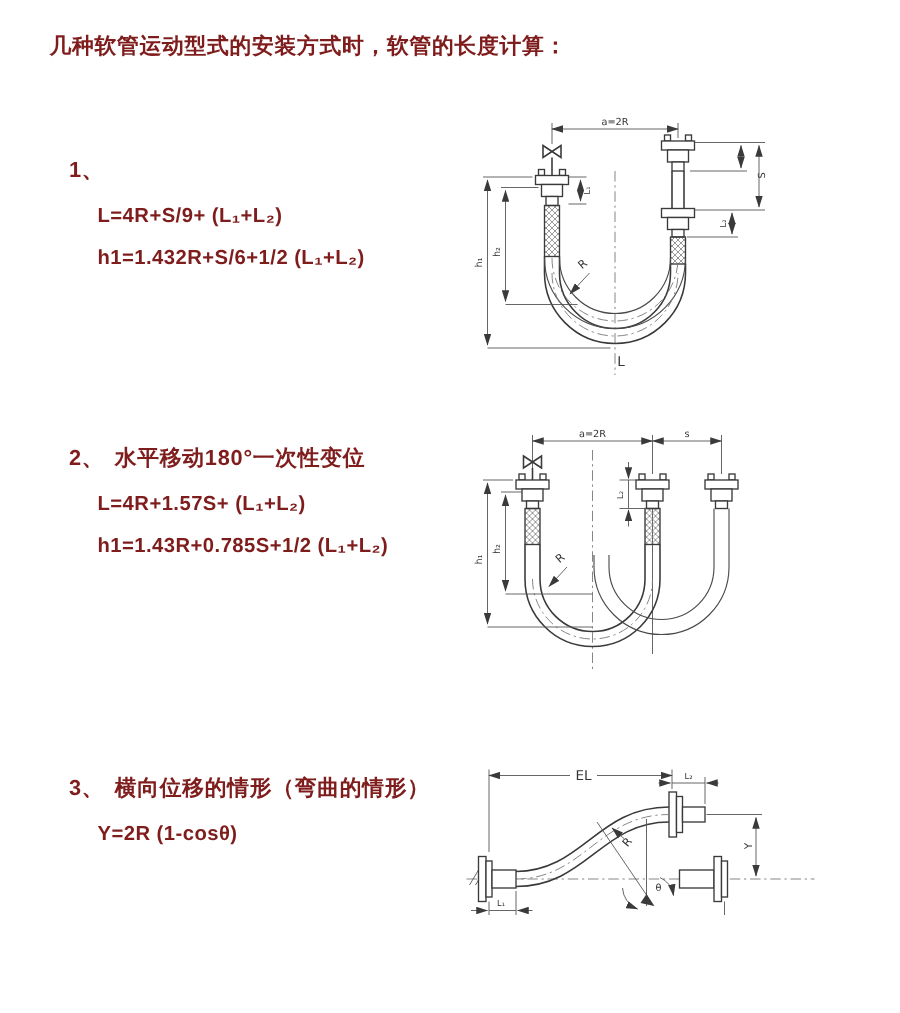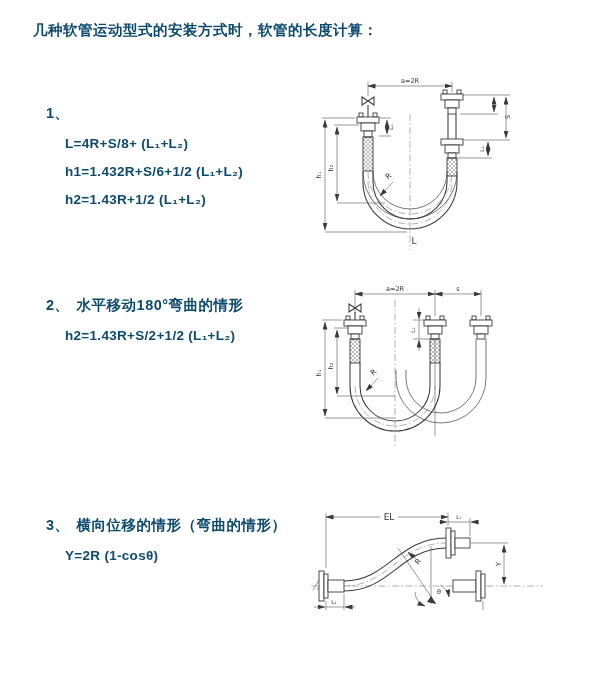--- a/index.html
+++ b/index.html
@@ -1,17 +1,17 @@
 <!DOCTYPE html>
 <html><head>
 <meta charset="utf-8">
 <style>
   html,body{margin:0;padding:0;background:#fff;}
   .page{position:relative;width:600px;height:610px;background:#ffffff;overflow:hidden;
-        font-family:"Liberation Sans","DejaVu Sans",sans-serif;color:#0c4a6e;}
+        font-family:"Liberation Sans","DejaVu Sans",sans-serif;color:#7f1d1d;}
   .doc-title{position:absolute;left:33px;top:21px;font-size:14.5px;font-weight:bold;letter-spacing:.5px;}
   .sec{position:absolute;left:46px;}
   #sec1{top:104px;} #sec2{top:296px;} #sec3{top:516px;}
   .sec-head{font-size:14.5px;font-weight:bold;letter-spacing:.5px;display:flex;}
   .sec-num{margin-right:7px;}
   .formulas{margin-top:7px;margin-left:19px;font-weight:bold;}
   .formula{font-size:13.5px;height:28px;line-height:28px;letter-spacing:.3px;white-space:pre;}
   .fig{position:absolute;}
   #fig1{left:310px;top:70px;} #fig2{left:315px;top:278px;} #fig3{left:303px;top:500px;}
   svg{display:block;}
@@ -28,33 +28,33 @@
 
 <div class="page">
 
   <div class="doc-title">几种软管运动型式的安装方式时，软管的长度计算：</div>
 
   <div class="sec" id="sec1">
     <div class="sec-head">
       <span class="sec-num">1、</span>
     </div>
     <div class="formulas">
-      <div class="formula">L=4R+S/8+ (L₁+L₂)</div>
+      <div class="formula">L=4R+S/9+ (L₁+L₂)</div>
       <div class="formula">h1=1.432R+S/6+1/2 (L₁+L₂)</div>
-      <div class="formula">h2=1.43R+1/2 (L₁+L₂)</div>
     </div>
   </div>
 
   <div class="sec" id="sec2">
     <div class="sec-head">
       <span class="sec-num">2、</span>
-      <span>水平移动180°弯曲的情形</span>
+      <span>水平移动180°一次性变位</span>
     </div>
     <div class="formulas">
-      <div class="formula">h2=1.43R+S/2+1/2 (L₁+L₂)</div>
+      <div class="formula">L=4R+1.57S+ (L₁+L₂)</div>
+      <div class="formula">h1=1.43R+0.785S+1/2 (L₁+L₂)</div>
     </div>
   </div>
 
   <div class="sec" id="sec3">
     <div class="sec-head">
       <span class="sec-num">3、</span>
       <span>横向位移的情形（弯曲的情形）</span>
     </div>
     <div class="formulas">
       <div class="formula">Y=2R (1-cosθ)</div>

